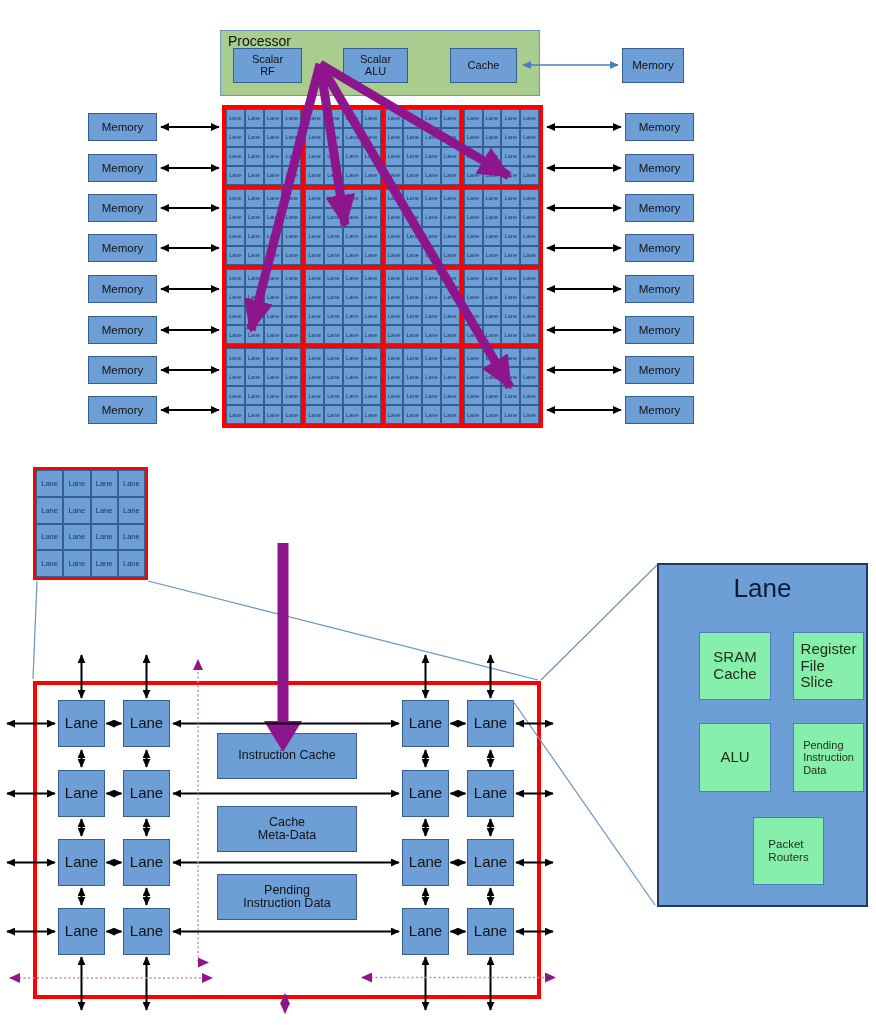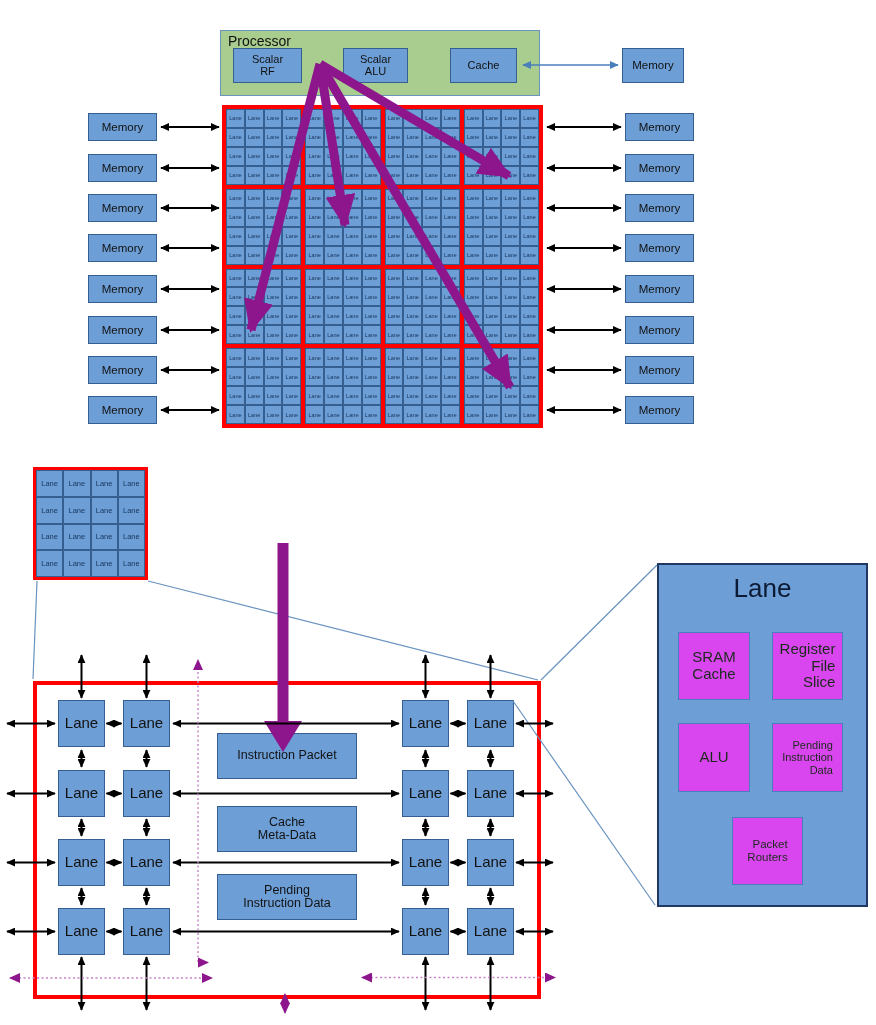--- a/index.html
+++ b/index.html
@@ -27,23 +27,23 @@
               display:grid;grid-template-columns:repeat(4,1fr);grid-template-rows:repeat(4,1fr);}
   .scell{background:#6d9ed6;border:1px solid #365f91;display:flex;align-items:center;justify-content:center;
          font-size:7.5px;color:#17365d;}
   
   #cluster-box{left:33px;top:681px;width:508px;height:318px;border:4px solid #fe0000;background:transparent;}
   .lane47{width:47px;height:47px;font-size:15px;}
   .midbox{left:217px;width:140px;height:46px;font-size:12.5px;}
   
   #lane-detail{left:657px;top:563px;width:211px;height:344px;background:#6d9ed6;border:2px solid #1f3864;}
   #lane-detail-title{left:657px;top:573px;width:211px;text-align:center;font-size:26px;color:#0d1a33;}
-  .greenbox{position:absolute;box-sizing:border-box;background:#d946ef;border:1.5px solid #4a7ebb;
-            display:flex;align-items:center;justify-content:center;text-align:right;
-            color:#1c2b1c;white-space:pre-line;line-height:1.12;}
+  .greenbox{position:absolute;box-sizing:border-box;background:#86efac;border:1.5px solid #4a7ebb;
+            display:flex;align-items:center;justify-content:center;text-align:left;
+            color:#1c2b1c;white-space:pre-line;line-height:1.12;margin-left:21px;}
   #overlay{position:absolute;left:0;top:0;z-index:50;pointer-events:none;}
 </style>
 </head>
 <body>
 
 <div id="page">
 
   <div id="processor" class="abs"></div>
   <div id="processor-label" class="abs">Processor</div>
   <div class="bluebox pbox" style="left:233px;top:48px;width:69px;height:35px;">Scalar
@@ -396,21 +396,21 @@
       <div class="bluebox lane47" style="left: 467px; top: 770px;">Lane</div>
       <div class="bluebox lane47" style="left: 58px; top: 839px;">Lane</div>
       <div class="bluebox lane47" style="left: 123px; top: 839px;">Lane</div>
       <div class="bluebox lane47" style="left: 402px; top: 839px;">Lane</div>
       <div class="bluebox lane47" style="left: 467px; top: 839px;">Lane</div>
       <div class="bluebox lane47" style="left: 58px; top: 908px;">Lane</div>
       <div class="bluebox lane47" style="left: 123px; top: 908px;">Lane</div>
       <div class="bluebox lane47" style="left: 402px; top: 908px;">Lane</div>
       <div class="bluebox lane47" style="left: 467px; top: 908px;">Lane</div>
     </div>
-  <div class="bluebox midbox" style="top:733px;">Instruction Packet</div>
+  <div class="bluebox midbox" style="top:733px;">Instruction Cache</div>
   <div class="bluebox midbox" style="top:806px;">Cache
 Meta-Data</div>
   <div class="bluebox midbox" style="top:874px;">Pending
 Instruction Data</div>
 
   <div id="lane-detail" class="abs"></div>
   <div id="lane-detail-title" class="abs">Lane</div>
   <div class="greenbox" style="left:678px;top:632px;width:72px;height:68px;font-size:15px;">SRAM
 Cache</div>
   <div class="greenbox" style="left:772px;top:632px;width:71px;height:68px;font-size:15px;">Register

